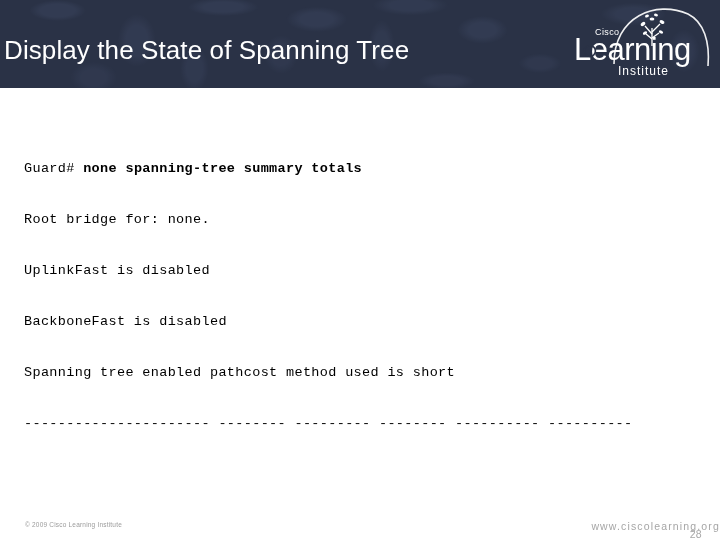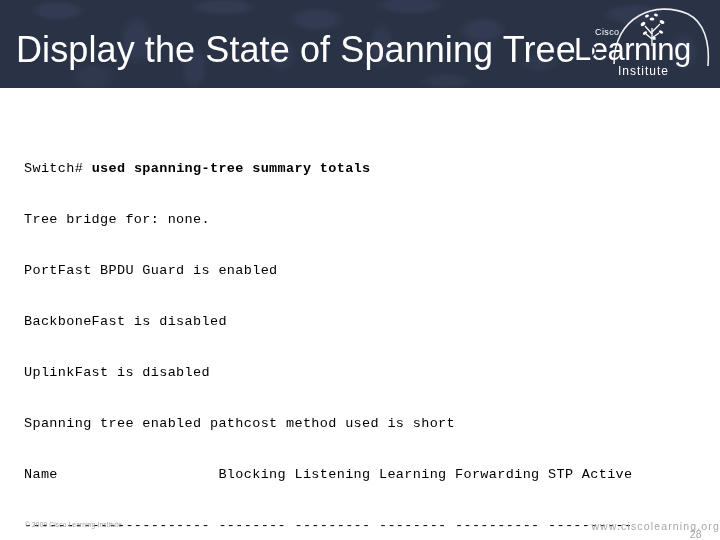--- a/index.html
+++ b/index.html
@@ -40,24 +40,24 @@
       radial-gradient(ellipse 20px 40px at 53% 52%, #363f57 34%, transparent 66%),
       radial-gradient(ellipse 40px 22px at 67% 34%, #39435c 34%, transparent 64%),
       radial-gradient(ellipse 33px 15px at 75% 72%, #353e56 36%, transparent 66%),
       radial-gradient(ellipse 52px 18px at 88% 16%, #38425a 34%, transparent 64%),
       radial-gradient(ellipse 24px 33px at 95% 58%, #363f58 34%, transparent 66%),
       radial-gradient(ellipse 36px 24px at 13% 88%, #353e56 34%, transparent 66%),
       radial-gradient(ellipse 44px 13px at 62% 92%, #373f58 34%, transparent 66%);
   }
   .header-title {
     position: absolute;
-    left: 16px;
+    left: 4px;
     top: 33px;
     color: #ffffff;
-    font-size: 36px;
+    font-size: 26px;
     font-weight: 400;
     letter-spacing: .1px;
     white-space: nowrap;
     line-height: 34px;
   }
 
   
   .logo {
     position: absolute;
     right: 8px;
@@ -149,27 +149,25 @@
       <text x="22" y="58" font-family="Liberation Sans, sans-serif" font-size="31" fill="#ffffff" letter-spacing="-0.5">Learning</text>
 
       <text x="66" y="73" font-family="Liberation Sans, sans-serif" font-size="12" fill="#ffffff" letter-spacing="1">Institute</text>
 
       <circle cx="38" cy="49" r="5.4" fill="none" stroke="#2a3246" stroke-width="1.6"></circle>
     </svg>
   </div>
 </div>
 
 <div class="terminal">
-  <span class="ln"><span>Switch# </span><span class="bold">used spanning-tree summary totals</span></span>
-  <span class="ln">Tree bridge for: none.</span>
-  <span class="ln">PortFast BPDU Guard is enabled</span>
+  <span class="ln"><span>Guard# </span><span class="bold">none spanning-tree summary totals</span></span>
+  <span class="ln">Root bridge for: none.</span>
+  <span class="ln">UplinkFast is disabled</span>
   <span class="ln">BackboneFast is disabled</span>
-  <span class="ln">UplinkFast is disabled</span>
   <span class="ln">Spanning tree enabled pathcost method used is short</span>
-  <span class="ln">Name                   Blocking Listening Learning Forwarding STP Active</span>
   <span class="ln">---------------------- -------- --------- -------- ---------- ----------</span>
   
   
 </div>
 
 <div class="footer-copyright">© 2009 Cisco Learning Institute</div>
 <div class="footer-url">www.ciscolearning.org</div>
 <div class="footer-page">28</div>
 
 </body></html>

